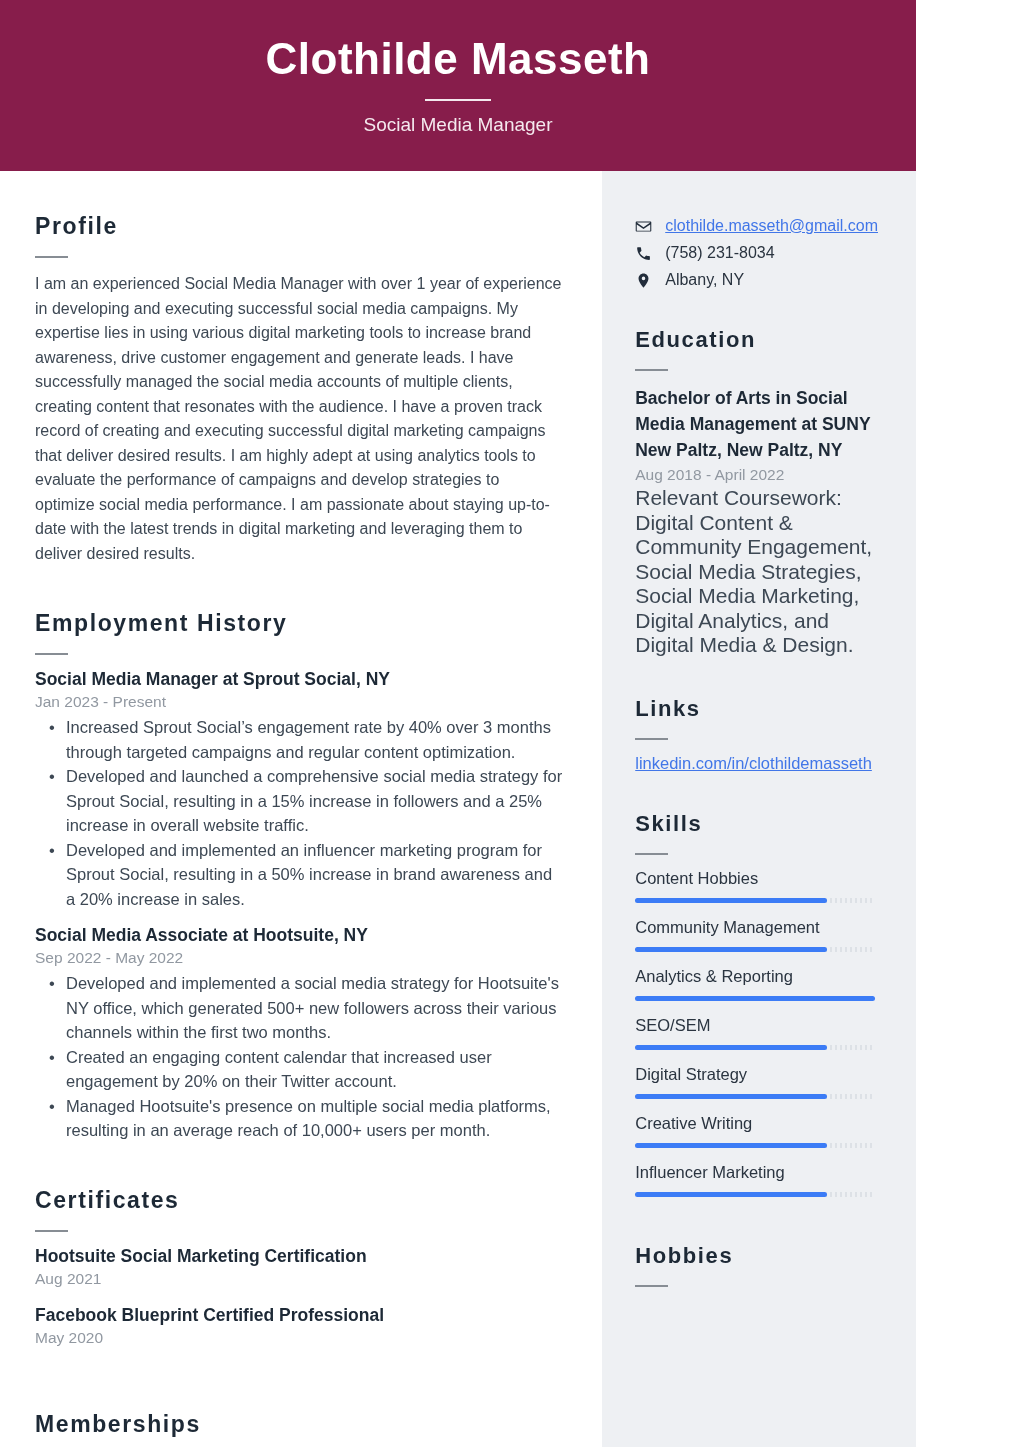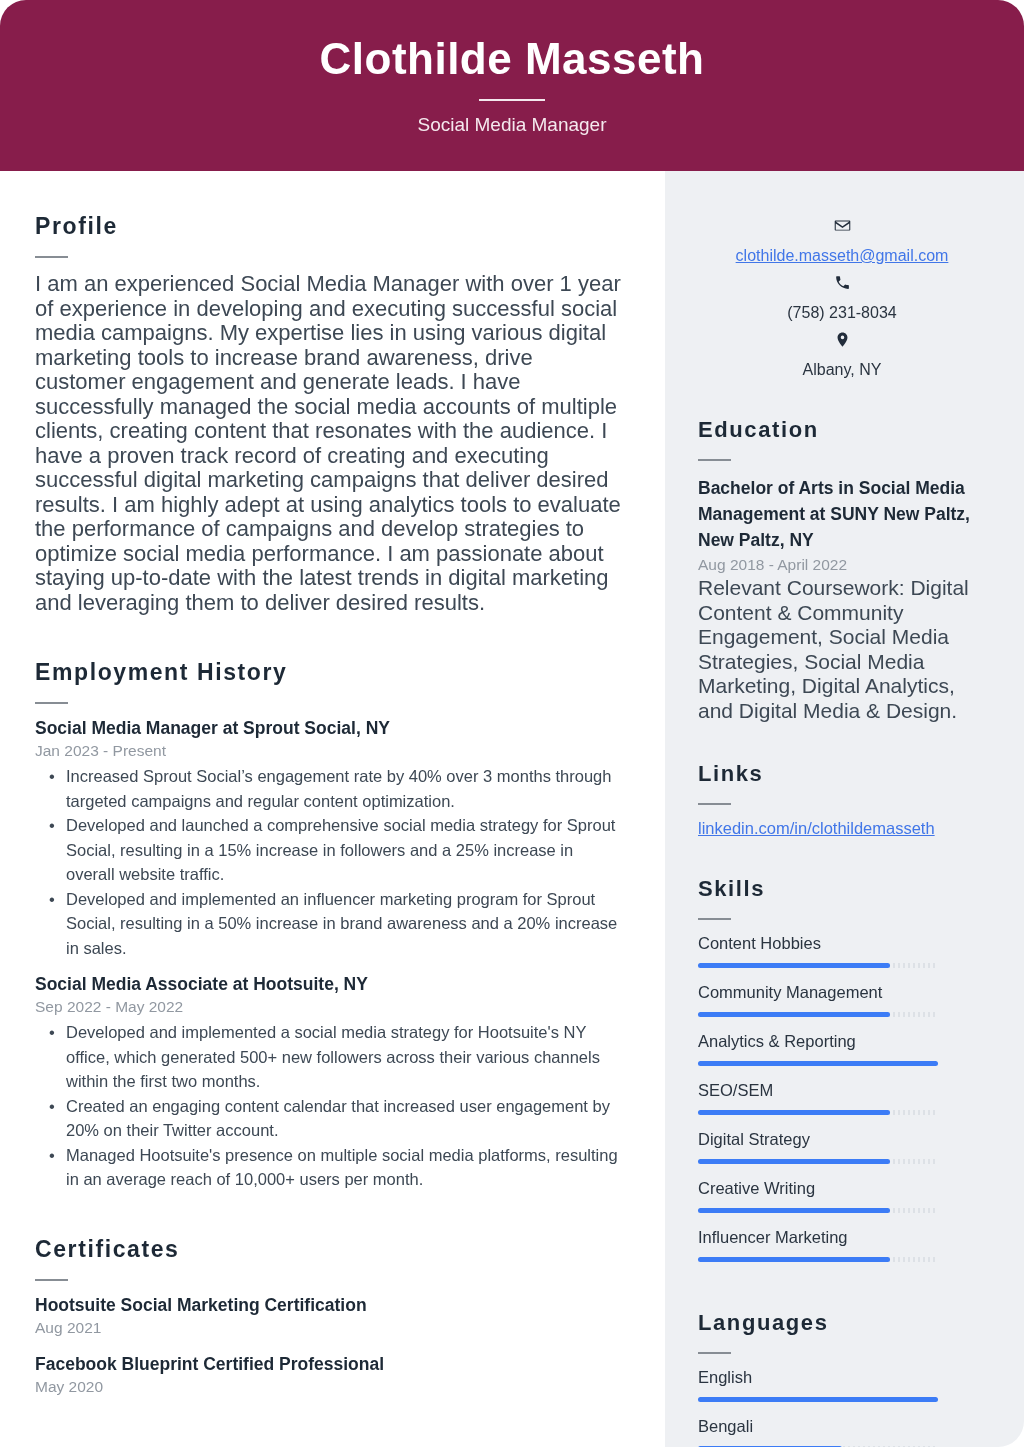--- a/index.html
+++ b/index.html
@@ -1,27 +1,26 @@
 <!DOCTYPE html>
 <html><head>
 <meta charset="utf-8">
 <style>
   * { box-sizing: border-box; }
   html, body { margin: 0; padding: 0; }
   body { background: #ffffff; }
 
   .page {
-    width: 1024px;
+    width: 916px;
     height: 1447px;
     background: #ffffff;
     font-family: "Liberation Sans", "DejaVu Sans", sans-serif;
     color: #3d4854;
     position: relative;
     overflow: hidden;
-    border-radius: 26px;
   }
 
   
   .header {
     height: 171px;
     background: #871d4b;
     display: flex;
     flex-direction: column;
     align-items: center;
     justify-content: center;
@@ -66,21 +65,21 @@
     color: #1d2936;
     margin: 0;
   }
   .sidebar .section-heading { font-size: 22px; }
   .rule {
     width: 33px;
     height: 2px;
     background: #878d94;
     margin: 16px 0 14px;
   }
-  .body-text { font-size: 22px; line-height: 24.5px; color: #3d4854; }
+  .body-text { font-size: 16px; line-height: 24.5px; color: #3d4854; }
   .muted { color: #9198a1; font-size: 15.5px; }
   .item-title { font-size: 17.5px; font-weight: 700; color: #1d2936; }
   a.link { color: #4176e8; text-decoration: underline; cursor: pointer; }
 
   
   .section { margin-top: 44px; }
   .section.first { margin-top: 0; }
   .job { margin-top: 13px; }
   .job-date { margin: 3px 0 2px; }
   ul.bullets { list-style: none; margin: 4px 0 14px; padding: 0; }
@@ -103,21 +102,20 @@
   .memberships { margin-top: 64px; }
 
   
   .contact-row {
     display: flex;
     align-items: center;
     gap: 13px;
     margin-bottom: 9px;
     font-size: 16px;
     color: #2a3440;
-    flex-direction: column;
   }
   .contact-row .cicon { width: 17px; height: 17px; flex: 0 0 17px; display: inline-flex; }
   .contact-row .cicon svg { width: 17px; height: 17px; fill: #222d3b; }
 
   .side-section { margin-top: 38px; }
   .degree { font-size: 17.5px; font-weight: 700; color: #1d2936; line-height: 26px; }
   .edu-date { margin: 3px 0 2px; }
   .edu-desc { font-size: 21px; line-height: 24.5px; }
 
   .skill { margin-bottom: 15px; }
@@ -289,37 +287,20 @@
             </div>
         </div>
         <div class="skill">
           <div class="skill-name">Influencer Marketing</div>
           <div class="bar">
               <div class="bar-fill" style="width: 80%;"></div>
             </div>
         </div>
       </div>
 
-      <div class="side-section" style="margin-top:48px;">
-        <h2 class="section-heading">Languages</h2>
-        <div class="rule"></div>
-
-        <div class="skill">
-          <div class="skill-name">English</div>
-          <div class="bar">
-              <div class="bar-fill" style="width: 100%;"></div>
-            </div>
-        </div>
-        <div class="skill">
-          <div class="skill-name">Bengali</div>
-          <div class="bar">
-              <div class="bar-fill" style="width: 60%;"></div>
-            </div>
-        </div>
-      </div>
 
       <div class="side-section" style="margin-top:46px;">
         <h2 class="section-heading">Hobbies</h2>
         <div class="rule"></div>
       </div>
 
     </div>
   </div>
 </div>
 

